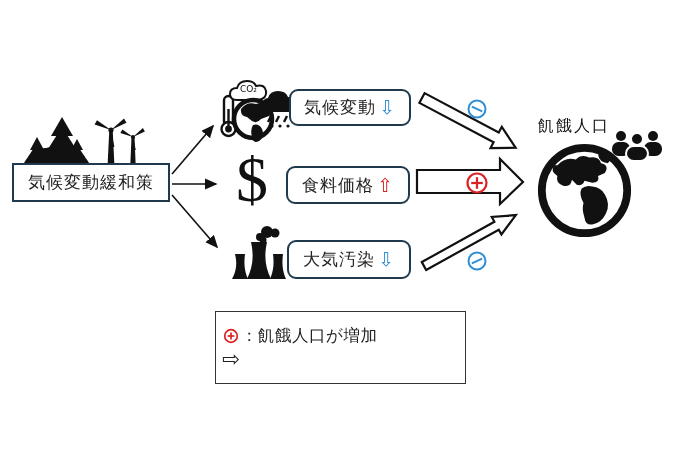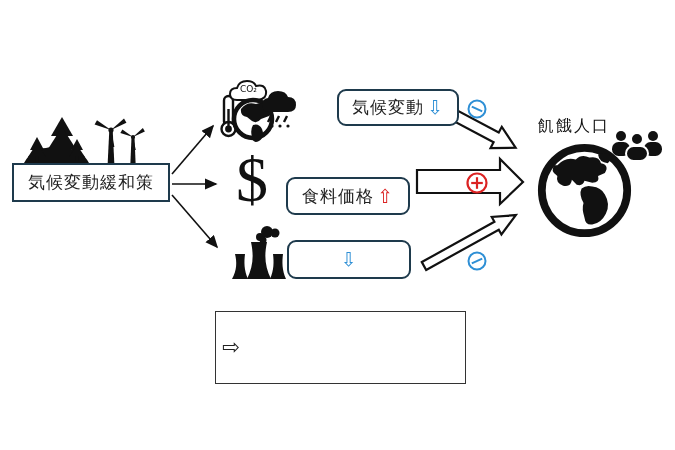--- a/index.html
+++ b/index.html
@@ -141,29 +141,30 @@
   <svg class="abs" style="left:230px;top:226px;" width="58" height="54" viewBox="0 0 58 54" fill="#111">
     <path d="M2,53 C7,44 7,36 5,28 L15,28 C14,36 14,44 18,53 Z"></path>
     <path d="M17,53 C23,41 24,30 21,16 L37,16 C34,30 35,41 41,53 Z"></path>
     <path d="M40,53 C44,44 44,36 43,28 L53,28 C52,36 52,44 56,53 Z"></path>
     <circle cx="30" cy="11" r="4"></circle>
       <circle cx="37" cy="6" r="6"></circle>
     <circle cx="45" cy="7" r="4.5"></circle>
       <circle cx="33" cy="14" r="3.5"></circle>
   </svg>
 
-  <div class="box midbox" style="left:289px;top:89px;width:122px;height:37px;margin-left:48px;">
+  <div class="box midbox" style="left:289px;top:89px;width:122px;height:37px;">
     <span>気候変動</span>
     <span class="glyph trend-down">⇩</span>
   </div>
-  <div class="box midbox" style="left:286px;top:166px;width:124px;height:38px;margin-top:11px;">
+  <div class="box midbox" style="left:286px;top:166px;width:124px;height:38px;">
     <span>食料価格</span>
     <span class="glyph trend-up">⇧</span>
   </div>
   <div class="box midbox" style="left:287px;top:240px;width:124px;height:39px;">
+    <span>大気汚染</span>
     <span class="glyph trend-down">⇩</span>
   </div>
 
   <div class="outcome-label" style="left:538px;top:116px;">飢餓人口</div>
 
   <svg class="abs" style="left:536px;top:142px;" width="97" height="97" viewBox="0 0 100 100">
     <circle cx="50" cy="50" r="44" fill="#fff" stroke="#111" stroke-width="8"></circle>
     <path d="M22,24 q8,-9 19,-6 q6,-6 14,-2 q10,-2 12,6 q9,2 4,10 l-7,3 q2,7 -6,7 l-8,-2 q-2,6 -8,4 l-5,-5 q-1,8 -9,6 q-8,-3 -6,-10 q-8,-5 -3,-11 Z" fill="#111"></path>
     <path d="M47,48 q5,-4 11,-2 q9,1 13,8 q6,10 1,20 q-5,10 -14,11 q-7,1 -8,-7 q-3,-9 -1,-15 q-5,-9 -2,-15 Z" fill="#111"></path>
     <path d="M64,13 q9,-4 15,3 l-5,6 q-9,-1 -10,-9 Z" fill="#111"></path>
@@ -173,17 +174,27 @@
     <circle cx="10" cy="7" r="5" fill="#111"></circle>
     <rect x="1" y="13" width="18" height="14" rx="6.5" fill="#111"></rect>
     <circle cx="42" cy="7" r="5" fill="#111"></circle>
     <rect x="33" y="13" width="18" height="14" rx="6.5" fill="#111"></rect>
     <circle cx="26" cy="10" r="6" fill="#111" stroke="#fff" stroke-width="2"></circle>
     <rect x="15" y="17" width="22" height="15" rx="7.5" fill="#111" stroke="#fff" stroke-width="2"></rect>
   </svg>
 
   <div class="legend">
     <div class="legend-row">
+      <span class="legend-sym">
+        <svg width="16" height="16" viewBox="0 0 16 16">
+          <circle cx="8" cy="8" r="6.3" fill="#fff" stroke="#DB2222" stroke-width="1.7"></circle>
+          <line x1="4.6" y1="8" x2="11.4" y2="8" stroke="#DB2222" stroke-width="1.7"></line>
+          <line x1="8" y1="4.6" x2="8" y2="11.4" stroke="#DB2222" stroke-width="1.7"></line>
+        </svg>
+      </span>
+      <span>：飢餓人口が増加</span>
+    </div>
+    <div class="legend-row">
       <span class="legend-sym wide-arrow-glyph">⇨</span>
     </div>
   </div>
 
 </div>
 
 </body></html>

